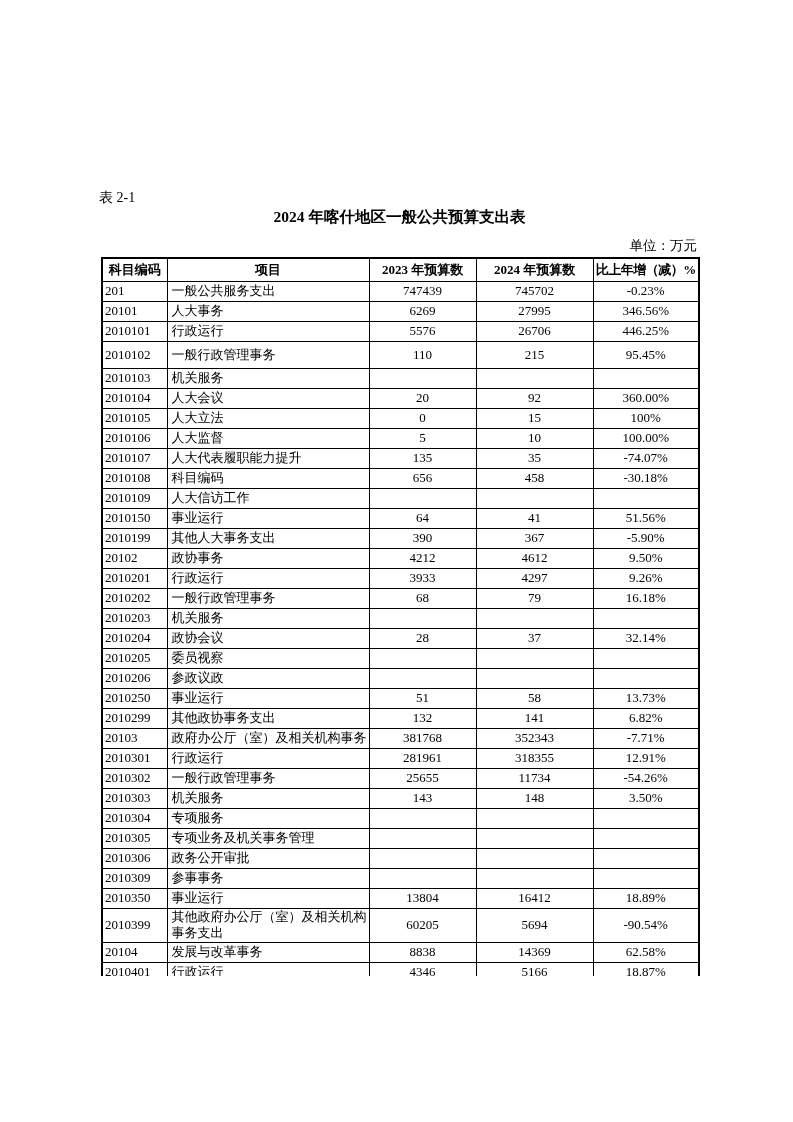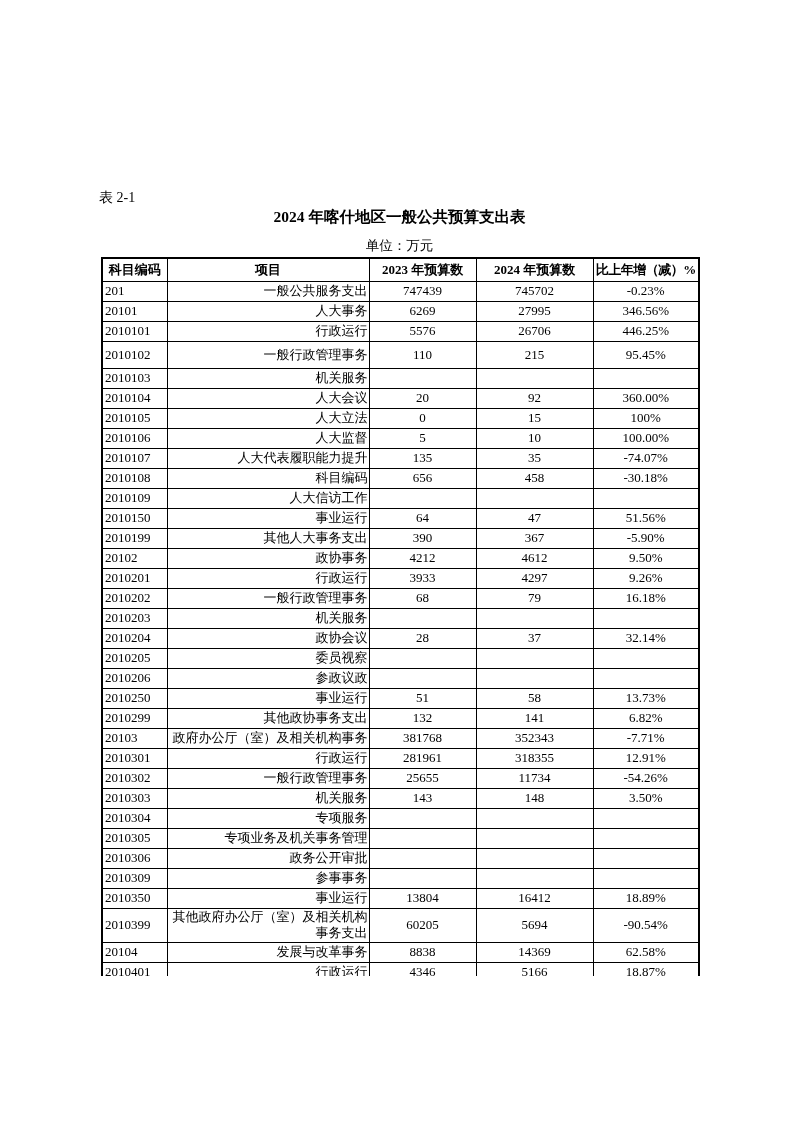--- a/index.html
+++ b/index.html
@@ -32,21 +32,21 @@
     font-size: 15.5px;
     font-weight: bold;
     line-height: 20px;
     margin: 0;
   }
   .unit-label {
     position: absolute;
     left: 102px;
     top: 237px;
     width: 595px;
-    text-align: center;
+    text-align: right;
     font-size: 13.5px;
     line-height: 18px;
   }
   table.budget {
     position: absolute;
     left: 101px;
     top: 257px;
     border-collapse: collapse;
     table-layout: fixed;
     width: 597px;
@@ -69,21 +69,21 @@
     text-align: center;
     height: 22px;
     white-space: nowrap;
   }
   table.budget th:last-child {
     font-size: 13px;
     letter-spacing: -0.5px;
   }
   table.budget td { height: 19px; }
   table.budget td.code { text-align: left; padding-left: 2px; }
-  table.budget td.item { text-align: right; padding-left: 4px; padding-right: 1px; }
+  table.budget td.item { text-align: left; padding-left: 4px; padding-right: 1px; }
   table.budget td.num  { text-align: center; }
   
   table.budget tbody tr:nth-child(4) td { height: 26px; }
   .page-number {
     position: absolute;
     left: 99px;
     top: 1016px;
     font-size: 15px;
     line-height: 20px;
   }
@@ -191,21 +191,21 @@
           <td class="code">2010109</td>
           <td class="item">人大信访工作</td>
           <td class="num"></td>
           <td class="num"></td>
           <td class="num"></td>
         </tr>
         <tr>
           <td class="code">2010150</td>
           <td class="item">事业运行</td>
           <td class="num">64</td>
-          <td class="num">47</td>
+          <td class="num">41</td>
           <td class="num">51.56%</td>
         </tr>
         <tr>
           <td class="code">2010199</td>
           <td class="item">其他人大事务支出</td>
           <td class="num">390</td>
           <td class="num">367</td>
           <td class="num">-5.90%</td>
         </tr>
         <tr>

